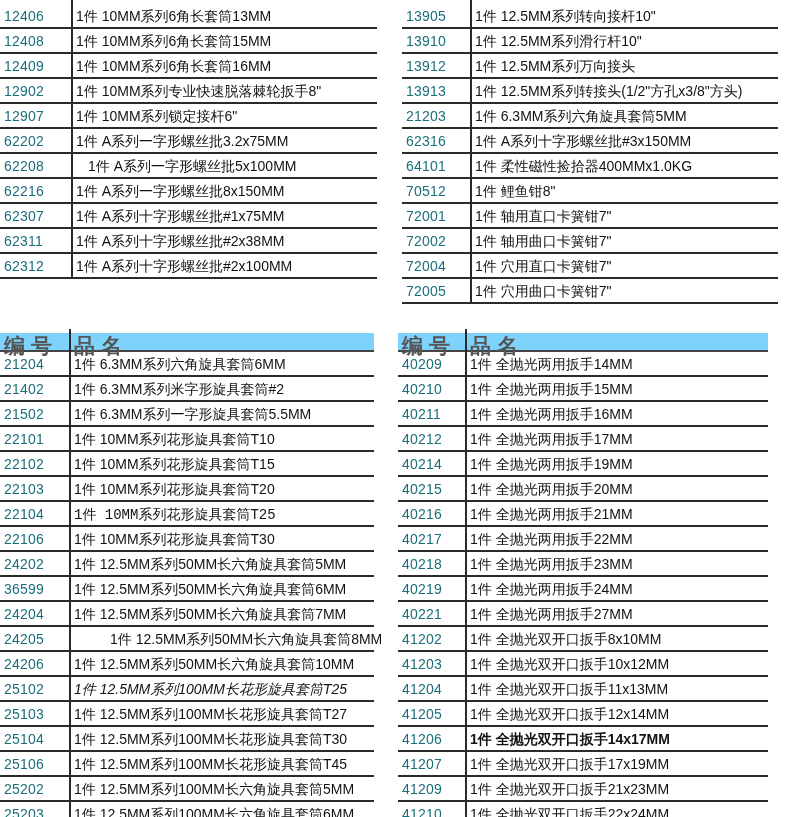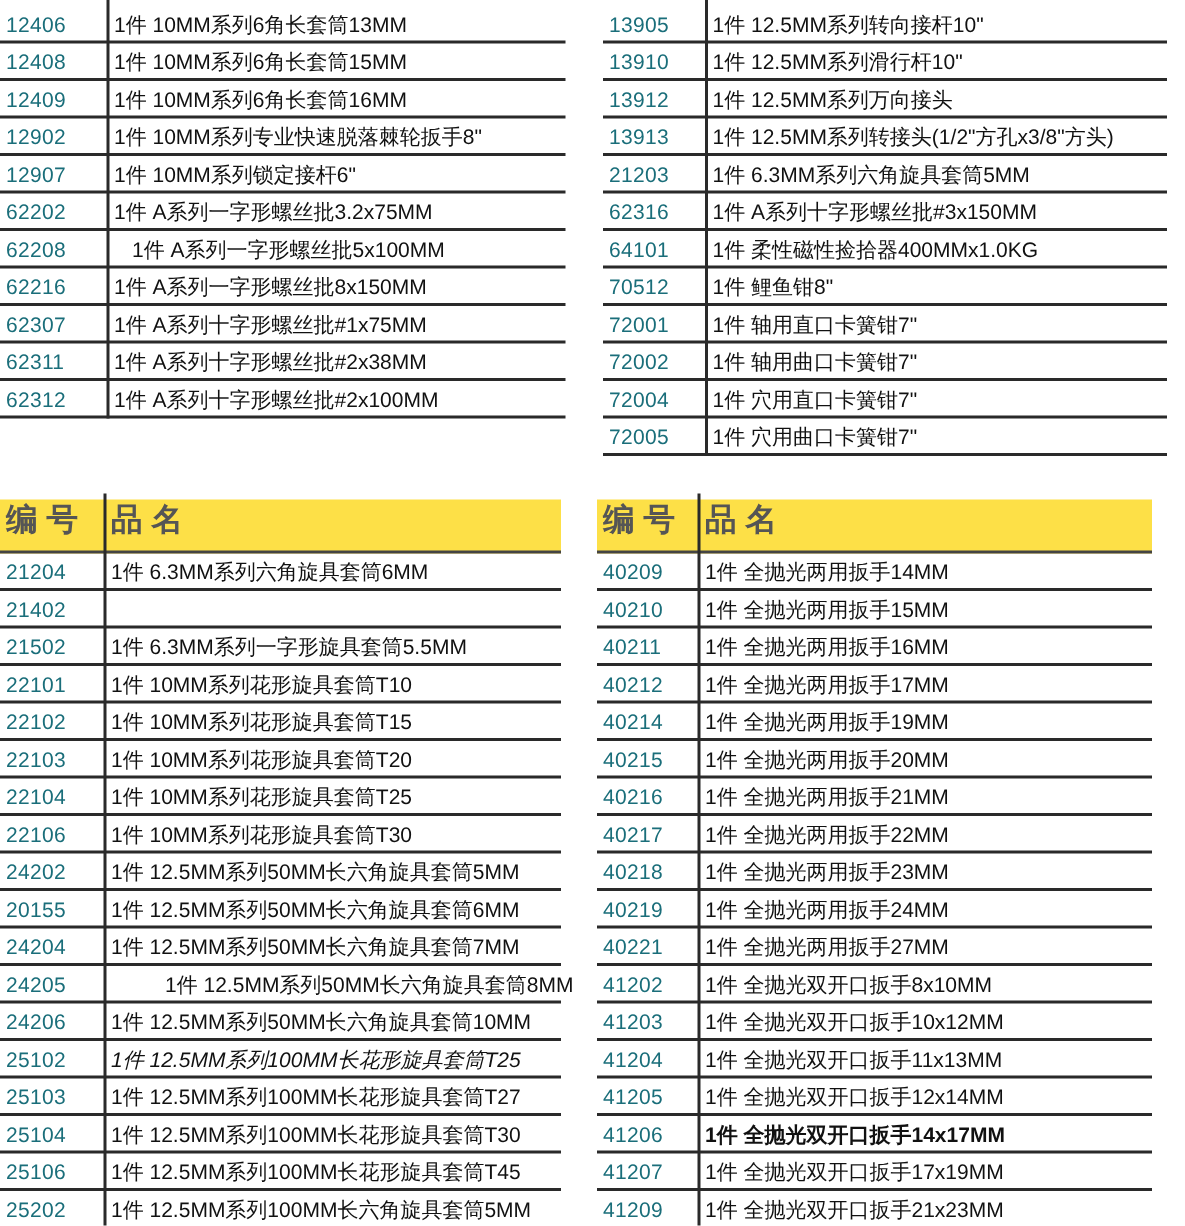--- a/index.html
+++ b/index.html
@@ -3,21 +3,21 @@
 <meta charset="utf-8">
 <style>
   html, body { margin: 0; padding: 0; background: #ffffff; }
   body { width: 790px; height: 817px; overflow: hidden; position: relative;
          font-family: "Liberation Sans", "DejaVu Sans", sans-serif; }
   .tbl { position: absolute; }
   .row { position: relative; height: 25px; border-bottom: 2px solid #2a2a2a; box-sizing: border-box; }
   .row .code { position: absolute; left: 4px; top: 4px; font-size: 14px; color: #1a6e7a; letter-spacing: 0.2px; }
   .row .name { position: absolute; top: 4px; font-size: 14px; color: #111; white-space: nowrap; }
   .vline { position: absolute; top: 0; bottom: 0; width: 2px; background: #2a2a2a; }
-  .hdr { position: relative; height: 36px; background: #fde047; border-bottom: 2px solid #444; box-sizing: border-box; }
+  .hdr { position: relative; height: 19px; background: #7dd3fc; border-bottom: 2px solid #444; box-sizing: border-box; }
   .hdr .hcode { position: absolute; left: 4px; top: -1px; font-size: 21px; color: #555; letter-spacing: 6px; font-weight: bold; }
   .hdr .hname { position: absolute; top: -1px; font-size: 21px; color: #555; letter-spacing: 6px; font-weight: bold; }
 </style>
 </head>
 <body>
 
 <div class="tbl" style="left: 0px; top: 4px; width: 377px; height: auto;" id="tl">
     <div style="position: relative;">
       <div class="row">
         <span class="code">12406</span>
@@ -126,51 +126,52 @@
     <span class="hcode">编号</span>
     <span class="hname" style="left:74px;">品名</span>
   </div>
 <div style="position: relative;">
       <div class="row">
         <span class="code">21204</span>
         <span class="name" style="left: 74px;">1件 6.3MM系列六角旋具套筒6MM</span>
       </div>
       <div class="row">
         <span class="code">21402</span>
+        <span class="name" style="left: 74px;">1件 6.3MM系列米字形旋具套筒#2</span>
       </div>
       <div class="row">
         <span class="code">21502</span>
         <span class="name" style="left: 74px;">1件 6.3MM系列一字形旋具套筒5.5MM</span>
       </div>
       <div class="row">
         <span class="code">22101</span>
         <span class="name" style="left: 74px;">1件 10MM系列花形旋具套筒T10</span>
       </div>
       <div class="row">
         <span class="code">22102</span>
         <span class="name" style="left: 74px;">1件 10MM系列花形旋具套筒T15</span>
       </div>
       <div class="row">
         <span class="code">22103</span>
         <span class="name" style="left: 74px;">1件 10MM系列花形旋具套筒T20</span>
       </div>
       <div class="row">
         <span class="code">22104</span>
-        <span class="name" style="left: 74px;">1件 10MM系列花形旋具套筒T25</span>
+        <span class="name" style="left: 74px; font-family: Liberation Mono, monospace;">1件 10MM系列花形旋具套筒T25</span>
       </div>
       <div class="row">
         <span class="code">22106</span>
         <span class="name" style="left: 74px;">1件 10MM系列花形旋具套筒T30</span>
       </div>
       <div class="row">
         <span class="code">24202</span>
         <span class="name" style="left: 74px;">1件 12.5MM系列50MM长六角旋具套筒5MM</span>
       </div>
       <div class="row">
-        <span class="code">20155</span>
+        <span class="code">36599</span>
         <span class="name" style="left: 74px;">1件 12.5MM系列50MM长六角旋具套筒6MM</span>
       </div>
       <div class="row">
         <span class="code">24204</span>
         <span class="name" style="left: 74px;">1件 12.5MM系列50MM长六角旋具套筒7MM</span>
       </div>
       <div class="row">
         <span class="code">24205</span>
         <span class="name" style="left: 74px; margin-left: 36px;">1件 12.5MM系列50MM长六角旋具套筒8MM</span>
       </div>

